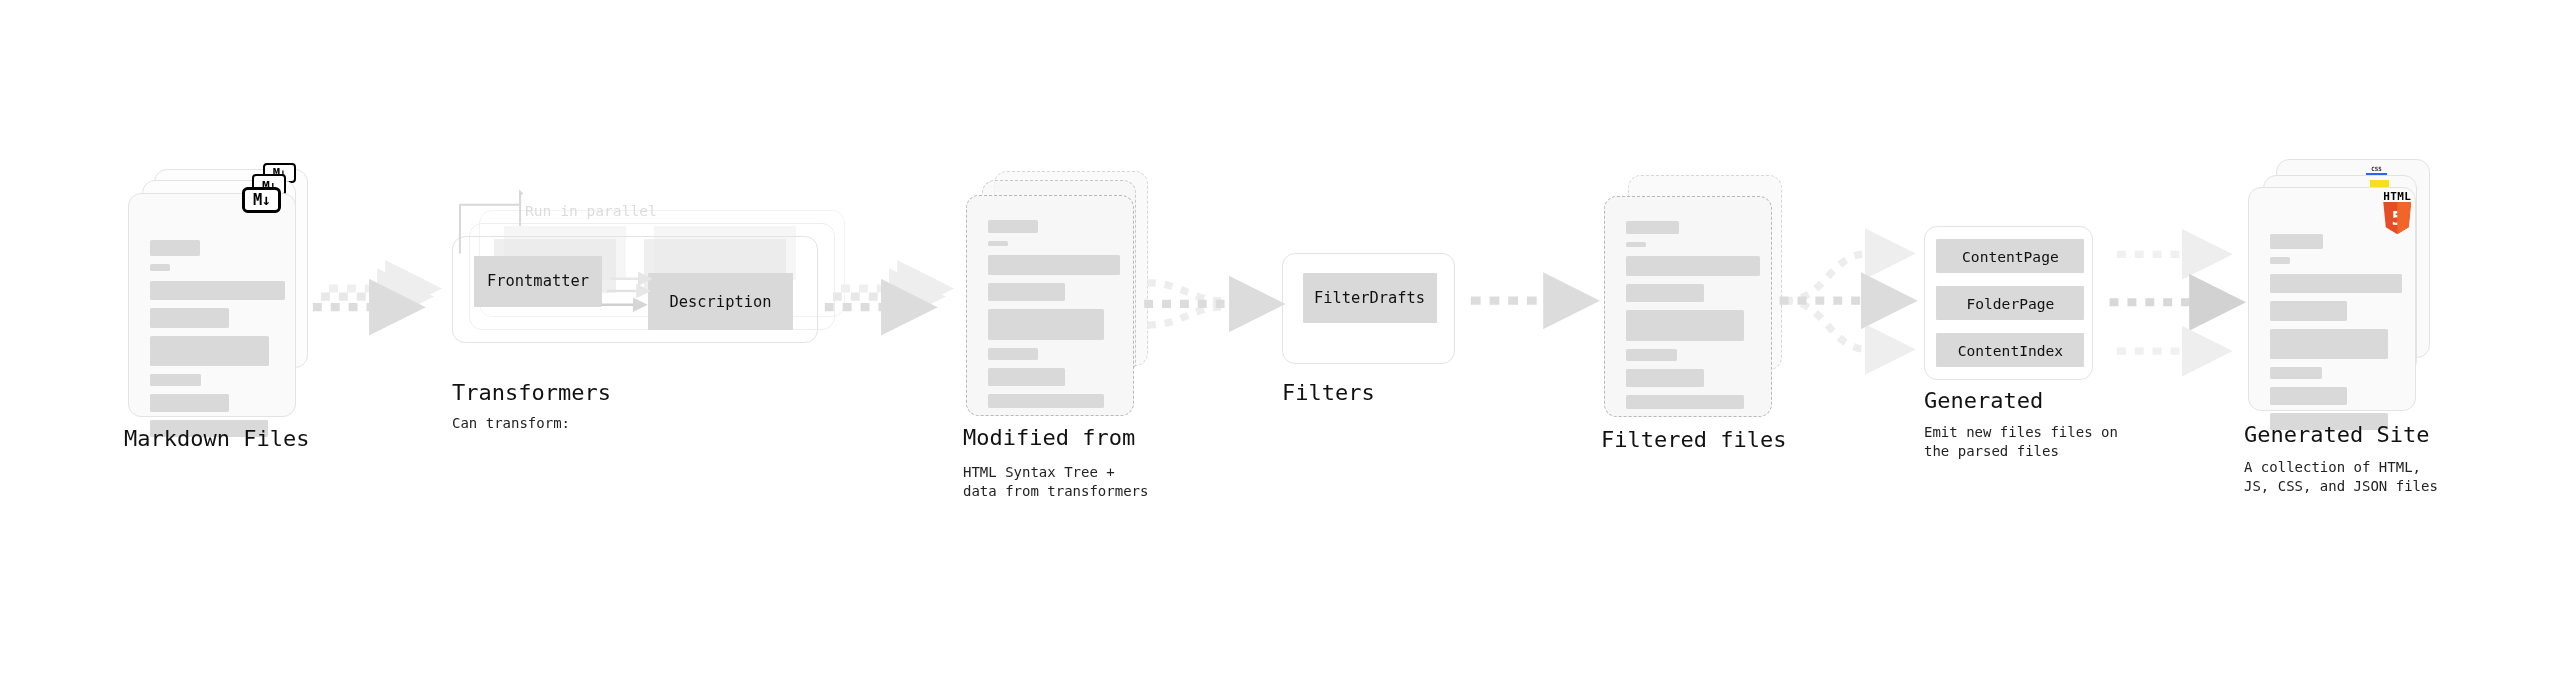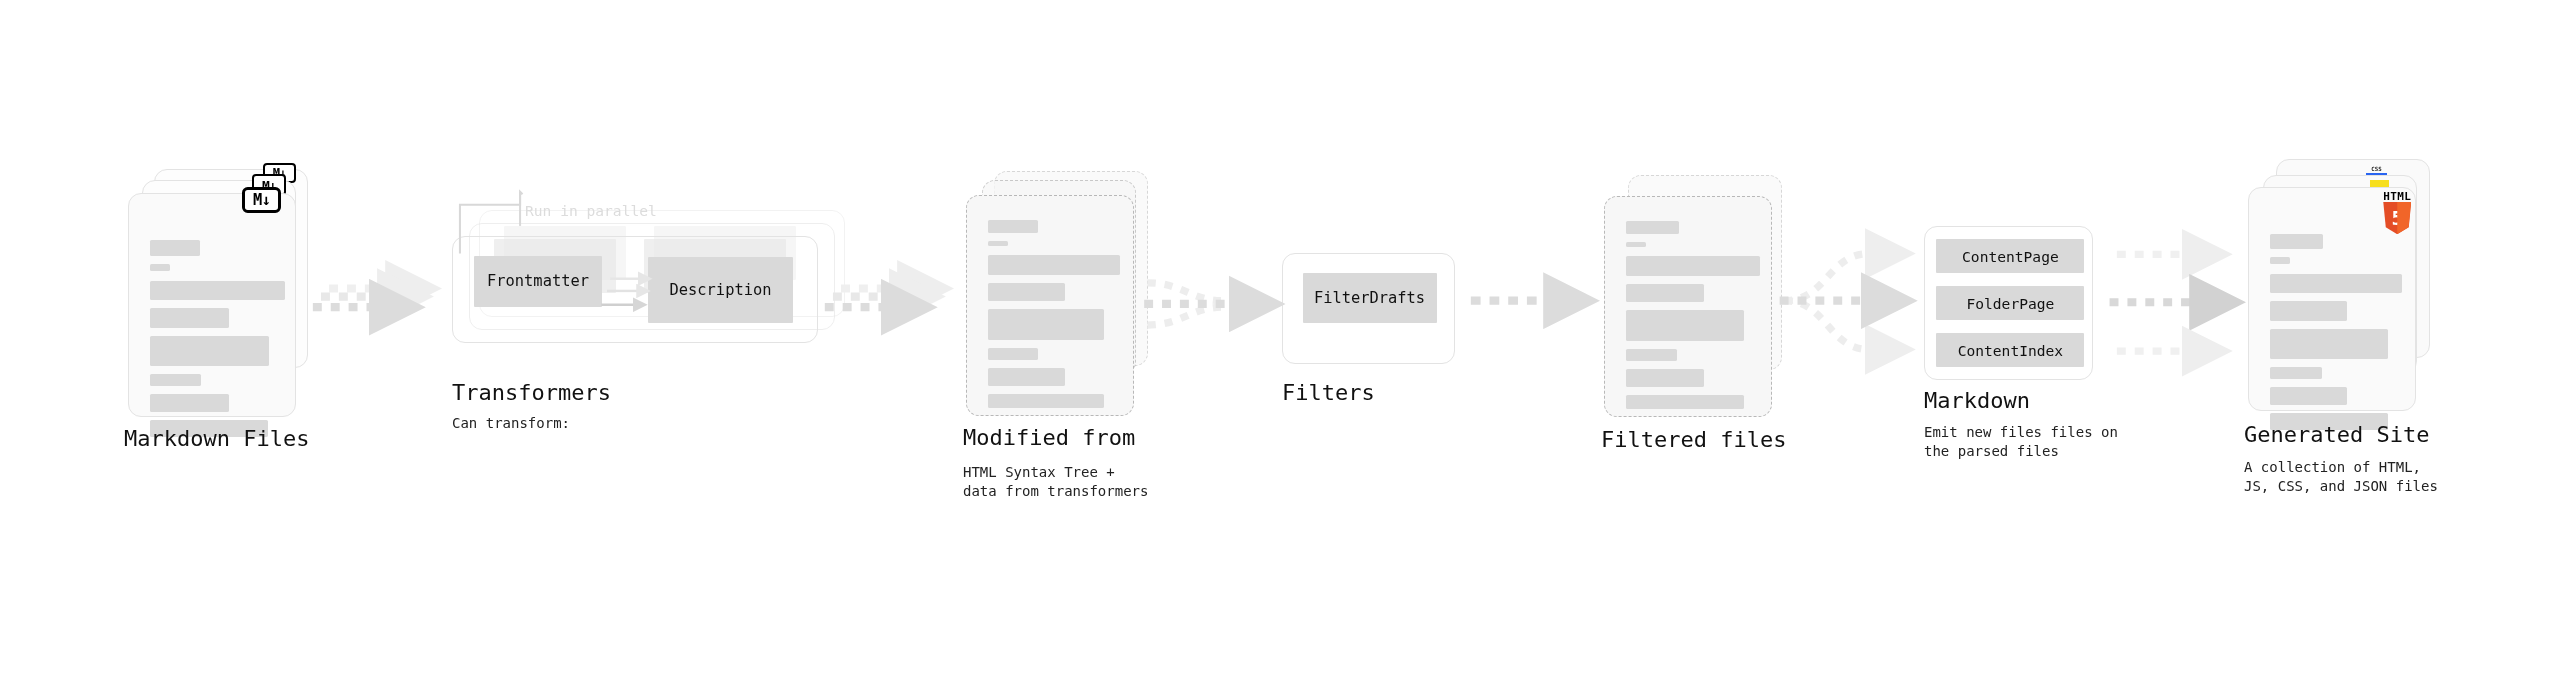--- a/index.html
+++ b/index.html
@@ -166,21 +166,21 @@
     <div class="panel" style="left:479px; top:210px; width:366px; height:107px; opacity:.45;">
       <div class="pill" style="left:24.4px; top:14.6px; width:122px; height:54px; background:#ececec; color:transparent;"></div>
       <div class="pill" style="left:174px; top:14.6px; width:142px; height:54px; background:#ececec; color:transparent;"></div>
     </div>
     <div class="panel" style="left:469px; top:223px; width:366px; height:107px; opacity:.6;">
       <div class="pill" style="left:24.4px; top:14.6px; width:122px; height:54px; background:#e6e6e6; color:transparent;"></div>
       <div class="pill" style="left:174px; top:14.6px; width:142px; height:54px; background:#e6e6e6; color:transparent;"></div>
     </div>
     <div class="panel" style="left:452px; top:236px; width:366px; height:107px; background:#ffffff00;">
       <div class="pill" style="left:21px; top:18.7px; width:128px; height:51px;">Frontmatter</div>
-      <div class="pill" style="left:195px; top:20px; width:145px; height:66px;">Description</div>
+      <div class="pill" style="left:195px; top:36px; width:145px; height:57px;">Description</div>
     </div>
   </div>
   <div class="hint" style="left:525px; top:202px;">Run in parallel</div>
   <div class="title" style="left:452px; top:380px;">Transformers</div>
   <div class="desc" style="left:452px; top:414px;">Can transform:</div>
 
   <div class="cardstack">
     <div class="card dashed" style="left:994px; top:171px; width:154px; height:195px; opacity:.55;"></div>
     <div class="card dashed" style="left:982px; top:180px; width:154px; height:195px; opacity:.75;"></div>
     <div class="card dashed" style="left:966px; top:195px; width:168px; height:221px;">
@@ -220,21 +220,21 @@
       </div>
     </div>
   </div>
   <div class="title" style="left:1601px; top:427px;">Filtered files</div>
 
   <div class="panel" style="left:1924px; top:226px; width:169px; height:154px;">
     <div class="pill" style="left:11.4px; top:12.2px; width:148px; height:34px; font-size:14.6px;">ContentPage</div>
     <div class="pill" style="left:11.4px; top:59px; width:148px; height:34px; font-size:14.6px;">FolderPage</div>
     <div class="pill" style="left:11.4px; top:106px; width:148px; height:34px; font-size:14.6px;">ContentIndex</div>
   </div>
-  <div class="title" style="left:1924px; top:388px;">Markdown</div>
+  <div class="title" style="left:1924px; top:388px;">Generated</div>
   <div class="desc" style="left:1924px; top:423px;">Emit new files files on
 the parsed files</div>
 
   <div class="cardstack">
     <div class="card" style="left:2276px; top:159px; width:154px; height:199px;"></div>
     <div class="css-badge" style="left:2366px; top:166px; width:21px;">
       <div class="txt">CSS</div>
       <div class="ul"></div>
     </div>
 

